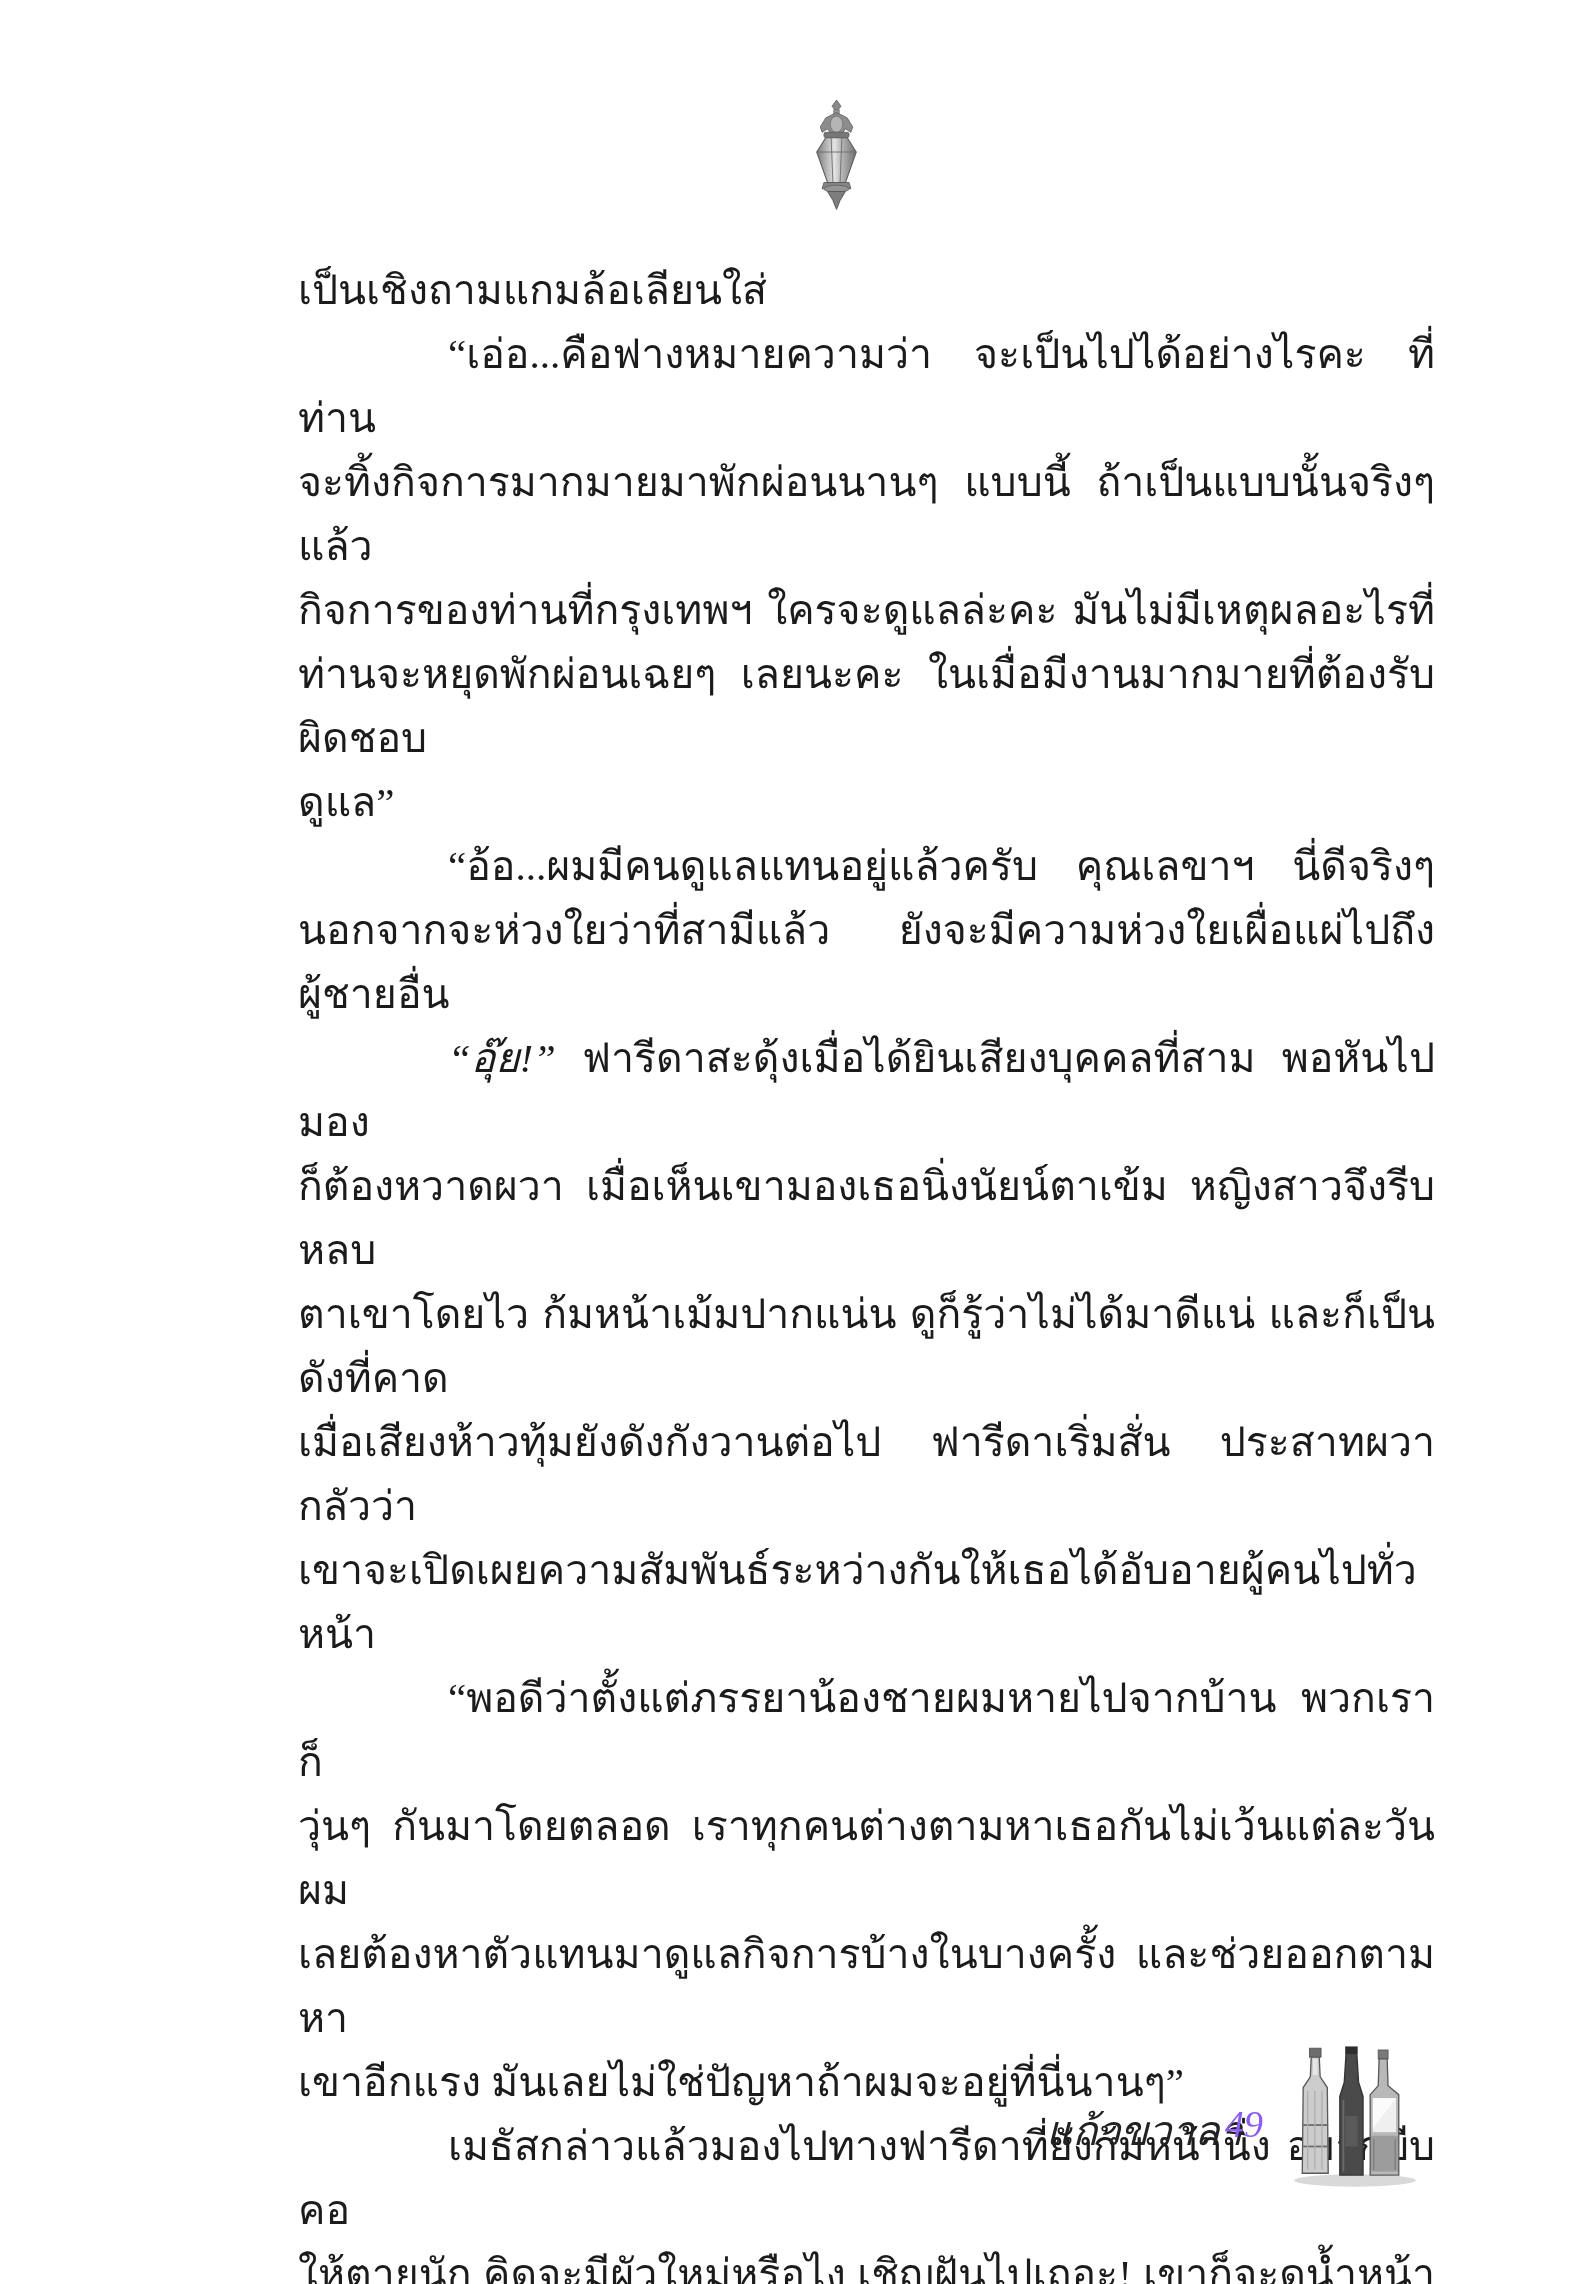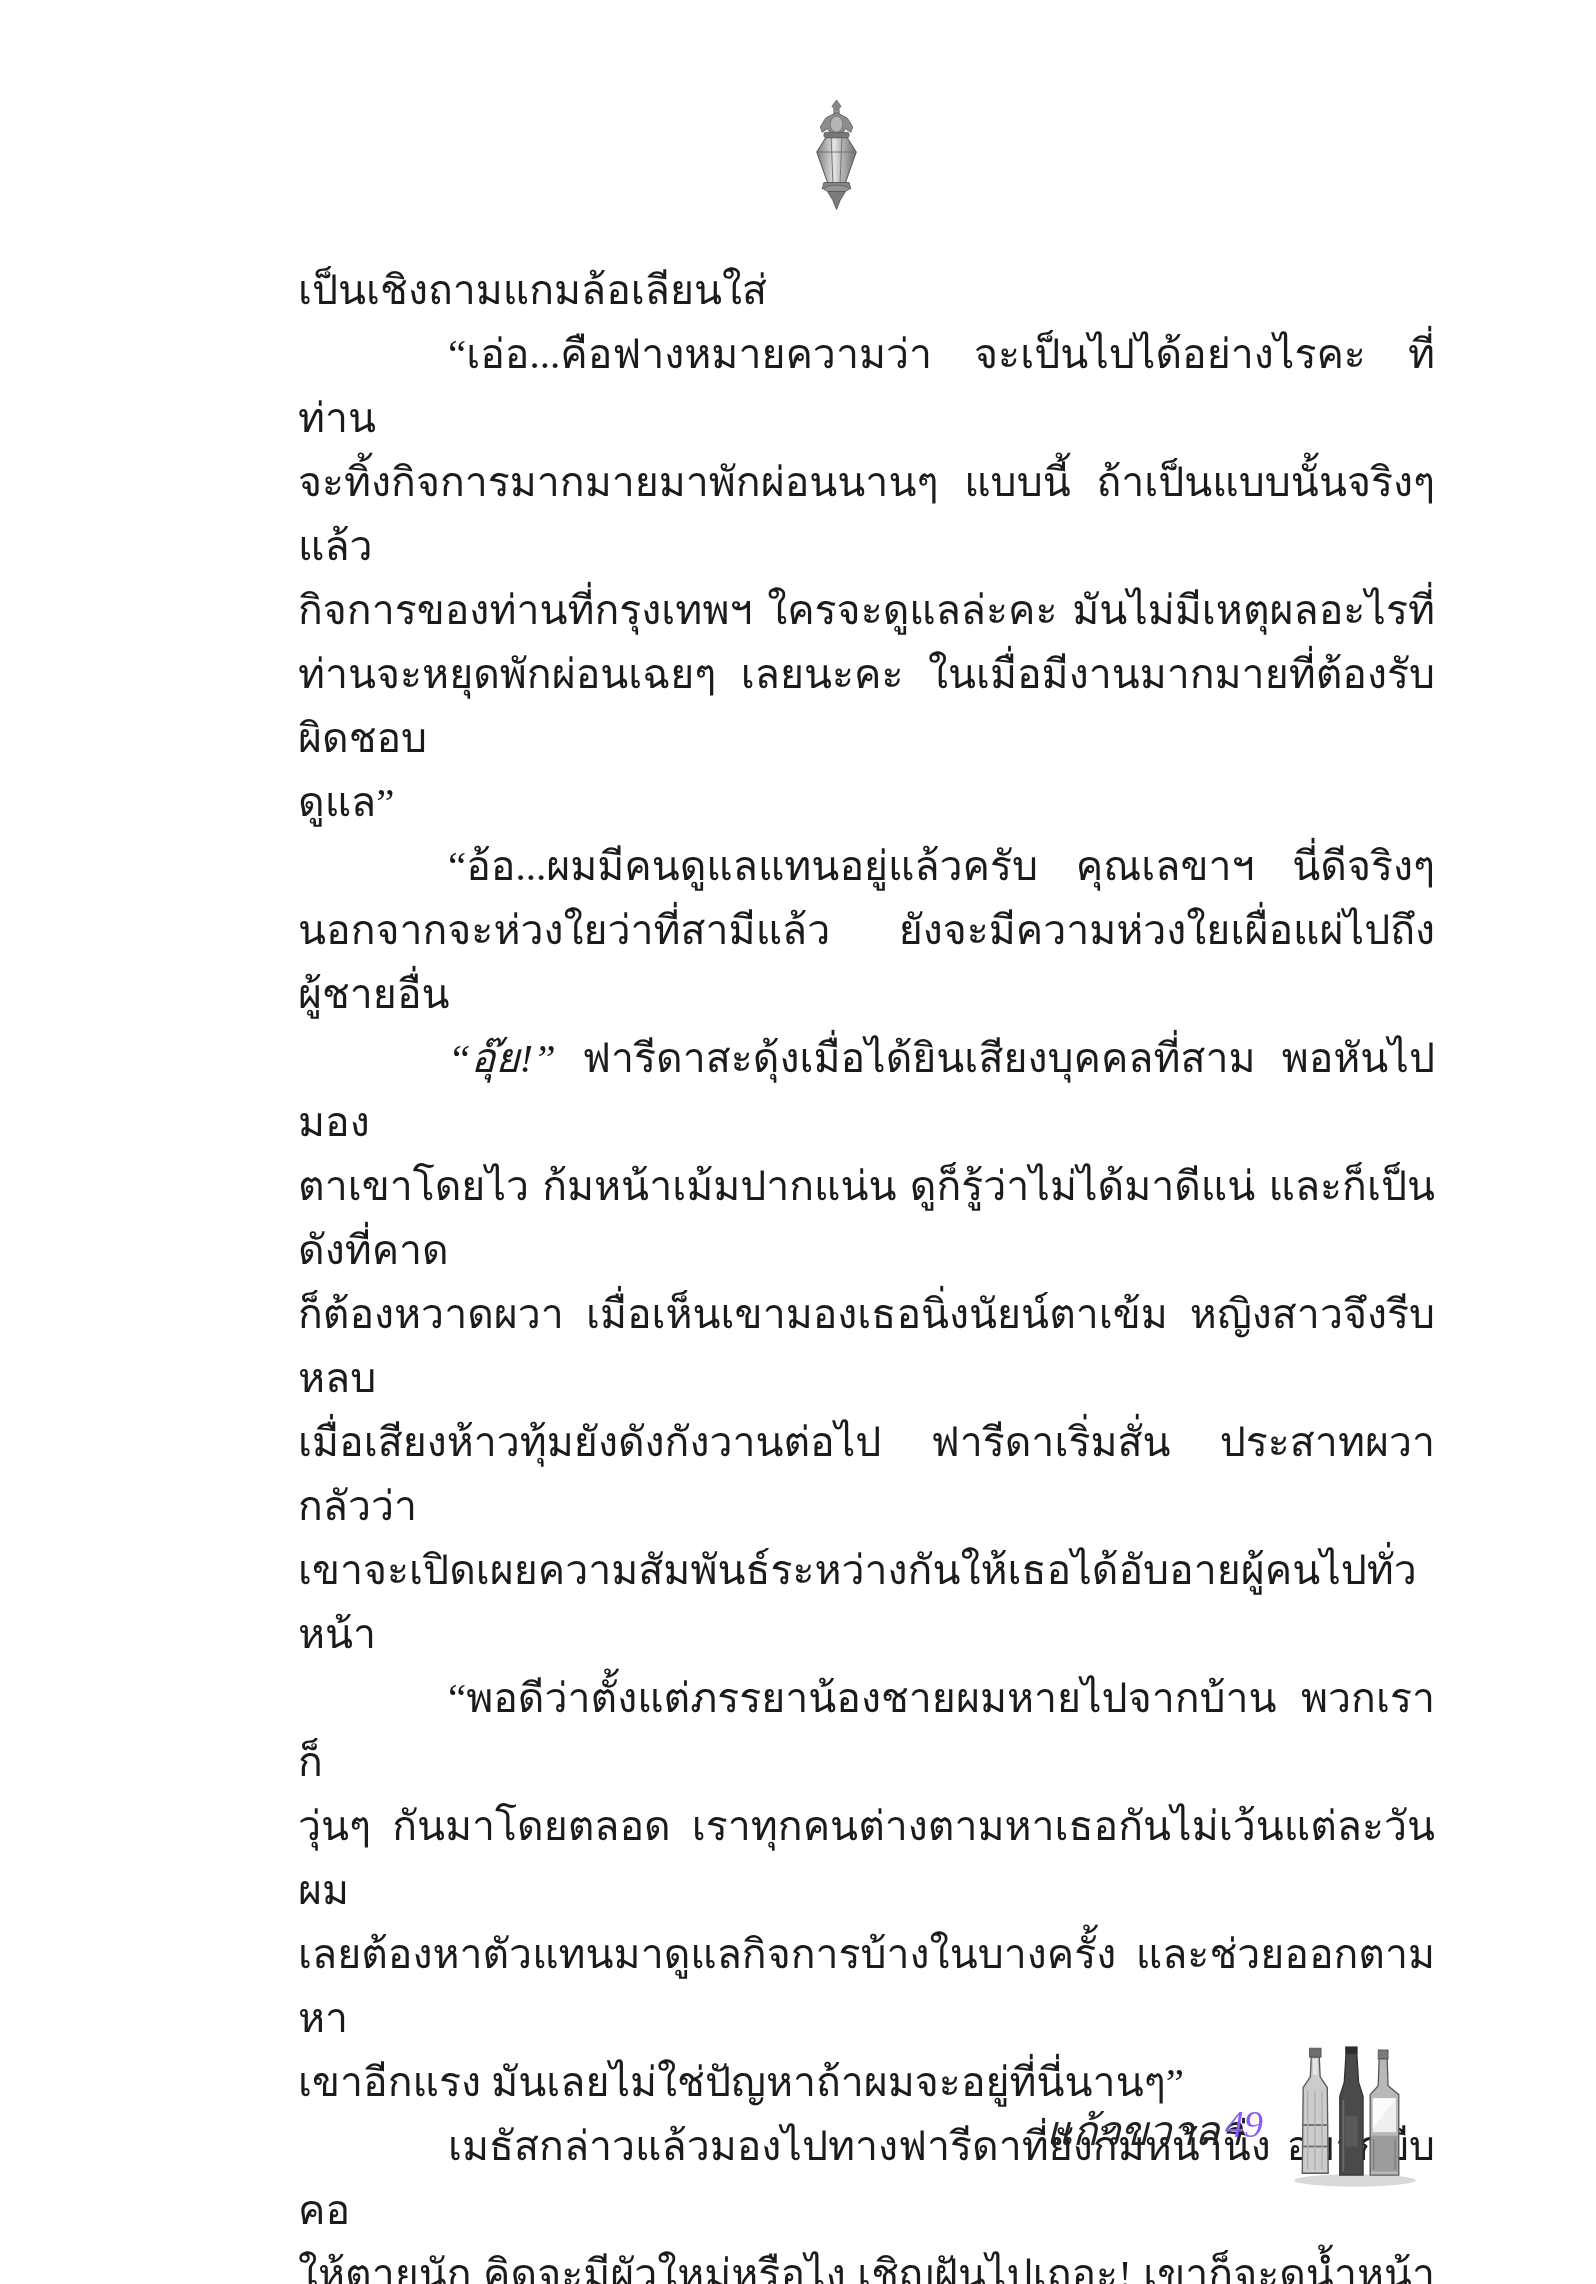--- a/index.html
+++ b/index.html
@@ -110,22 +110,22 @@
   <div id="body-text">
       <div class="line">เป็นเชิงถามแกมล้อเลียนใส่</div>
       <div class="line full indent">“เอ่อ...คือฟางหมายความว่า จะเป็นไปได้อย่างไรคะ ที่ท่าน</div>
       <div class="line full">จะทิ้งกิจการมากมายมาพักผ่อนนานๆ แบบนี้ ถ้าเป็นแบบนั้นจริงๆ แล้ว</div>
       <div class="line full">กิจการของท่านที่กรุงเทพฯ ใครจะดูแลล่ะคะ มันไม่มีเหตุผลอะไรที่</div>
       <div class="line full">ท่านจะหยุดพักผ่อนเฉยๆ เลยนะคะ ในเมื่อมีงานมากมายที่ต้องรับผิดชอบ</div>
       <div class="line">ดูแล”</div>
       <div class="line full indent">“อ้อ...ผมมีคนดูแลแทนอยู่แล้วครับ คุณเลขาฯ นี่ดีจริงๆ</div>
       <div class="line full">นอกจากจะห่วงใยว่าที่สามีแล้ว ยังจะมีความห่วงใยเผื่อแผ่ไปถึงผู้ชายอื่น</div>
       <div class="line full indent"><span class="em">“อุ๊ย!”</span><span> ฟารีดาสะดุ้งเมื่อได้ยินเสียงบุคคลที่สาม พอหันไปมอง</span></div>
+      <div class="line full">ก็ต้องหวาดผวา เมื่อเห็นเขามองเธอนิ่งนัยน์ตาเข้ม หญิงสาวจึงรีบหลบ</div>
       <div class="line full">ตาเขาโดยไว ก้มหน้าเม้มปากแน่น ดูก็รู้ว่าไม่ได้มาดีแน่ และก็เป็นดังที่คาด</div>
-      <div class="line full">ก็ต้องหวาดผวา เมื่อเห็นเขามองเธอนิ่งนัยน์ตาเข้ม หญิงสาวจึงรีบหลบ</div>
       <div class="line full">เมื่อเสียงห้าวทุ้มยังดังกังวานต่อไป ฟารีดาเริ่มสั่น ประสาทผวา กลัวว่า</div>
       <div class="line">เขาจะเปิดเผยความสัมพันธ์ระหว่างกันให้เธอได้อับอายผู้คนไปทั่วหน้า</div>
       <div class="line full indent">“พอดีว่าตั้งแต่ภรรยาน้องชายผมหายไปจากบ้าน พวกเราก็</div>
       <div class="line full">วุ่นๆ กันมาโดยตลอด เราทุกคนต่างตามหาเธอกันไม่เว้นแต่ละวัน ผม</div>
       <div class="line full">เลยต้องหาตัวแทนมาดูแลกิจการบ้างในบางครั้ง และช่วยออกตามหา</div>
       <div class="line">เขาอีกแรง มันเลยไม่ใช่ปัญหาถ้าผมจะอยู่ที่นี่นานๆ”</div>
       <div class="line full indent">เมธัสกล่าวแล้วมองไปทางฟารีดาที่ยังก้มหน้านิ่ง อยากบีบคอ</div>
       <div class="line full">ให้ตายนัก คิดจะมีผัวใหม่หรือไง เชิญฝันไปเถอะ! เขาก็จะดูน้ำหน้าอยู่</div>
     </div>
 

